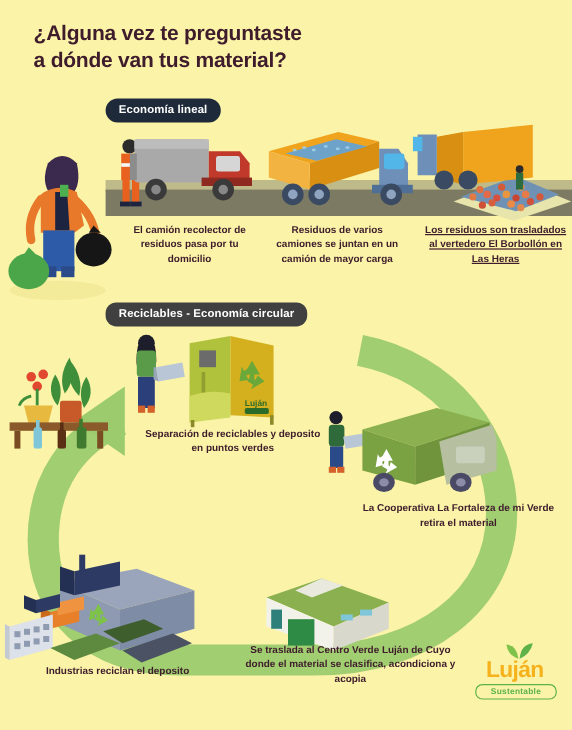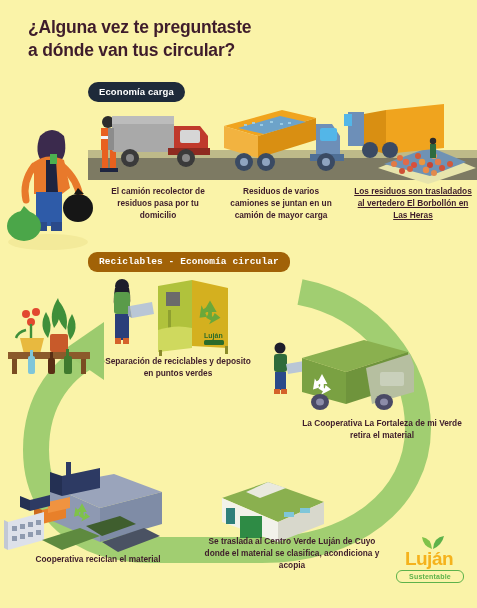--- a/index.html
+++ b/index.html
@@ -26,41 +26,41 @@
   .badge{
     position:absolute;
     border-radius:11px;
     color:#ffffff;
     font-size:9.5px;font-weight:bold;
     padding:4px 11px 5px 11px;
     white-space:nowrap;
     letter-spacing:0.1px;
   }
   #badge-lineal{left:88px;top:82px;background:#1e2a3a;}
-  #badge-circular{left:88px;top:252px;background:#a16207;border-radius:9px;font-size:9.5px;font-family:Liberation Mono, monospace;}
+  #badge-circular{left:88px;top:252px;background:#404040;border-radius:9px;font-size:9.5px;}
   
   .road{
     position:absolute;left:88px;top:158px;width:389px;height:22px;
     background:#7d7a63;
   }
   .road-shadow{
     position:absolute;left:88px;top:150px;width:389px;height:10px;
     background:#8d8a6f;opacity:.55;
   }
   
   .cap{
     position:absolute;text-align:center;
     font-size:8.3px;font-weight:bold;line-height:1.42;
     color:#3e1c2b;
   }
   #cap-1{left:104px;top:186px;width:108px;}
   #cap-2{left:226px;top:186px;width:110px;}
   #cap-3{left:352px;top:186px;width:122px;text-decoration:underline;}
   #cap-prod{left:0px;top:370px;width:124px;}
-  #cap-sep{left:104px;top:356px;width:148px;}
+  #cap-sep{left:120px;top:356px;width:148px;}
   #cap-coop{left:292px;top:418px;width:180px;}
   #cap-centro{left:198px;top:536px;width:188px;}
   #cap-ind{left:14px;top:554px;width:168px;}
   
   #circle-path{position:absolute;left:0;top:250px;width:477px;height:358px;}
   .illus{position:absolute;}
   
   #logo{position:absolute;left:390px;top:534px;width:78px;height:52px;}
   .logo-text{
     position:absolute;left:0;top:14px;width:78px;text-align:center;
@@ -73,34 +73,34 @@
     padding:1.5px 0 2px 0;letter-spacing:0.2px;
   }
 </style>
 </head>
 <body>
 
 <div id="poster">
 
   <div class="title">
     <span>¿Alguna vez te preguntaste</span>
-    <span class="l2">a dónde van tus circular?</span>
+    <span class="l2">a dónde van tus material?</span>
   </div>
 
   <svg id="circle-path" viewBox="0 0 477 358">
     <path d="M 300 42
              C 372 56, 418 116, 418 178
              C 418 250, 352 300, 262 300
              L 150 300
              C 78 300, 36 258, 36 200
              C 36 150, 62 116, 100 100" fill="none" stroke="#9ccb6e" stroke-width="26" stroke-linecap="butt" opacity="0.95"></path>
     <polygon points="104,72 104,130 62,101" fill="#9ccb6e"></polygon>
   </svg>
 
-  <div class="badge" id="badge-lineal">Economía carga</div>
+  <div class="badge" id="badge-lineal">Economía lineal</div>
 
   <div class="road-shadow"></div>
   <div class="road"></div>
 
   <svg class="illus" style="left:4px;top:100px;" width="120" height="150" viewBox="0 0 120 150">
     <ellipse cx="44" cy="142" rx="40" ry="8" fill="#f3ea9a"></ellipse>
 
     <path d="M36 36 q12 -12 24 0 q4 18 -4 26 l-18 0 q-8 -10 -2 -26z" fill="#3b2a4d"></path>
     <path d="M30 62 q14 -10 30 -2 l6 28 -8 6 -28 0z" fill="#e8792b"></path>
     <path d="M42 60 l10 0 l2 32 -12 0z" fill="#1d2440"></path>
@@ -331,21 +331,21 @@
         <rect x="16" y="72" width="5" height="5"></rect>
       <rect x="24" y="70" width="5" height="5"></rect>
         <rect x="32" y="68" width="5" height="5"></rect>
     </g>
 
     <polygon points="38,78 76,66 96,74 58,88" fill="#5e8a3f"></polygon>
     <polygon points="82,64 116,54 132,62 98,74" fill="#3f5e2e"></polygon>
 
     <polygon points="98,80 140,66 156,74 114,90" fill="#4a5263"></polygon>
   </svg>
-  <div class="cap" id="cap-ind">Cooperativa reciclan el material</div>
+  <div class="cap" id="cap-ind">Industrias reciclan el deposito</div>
 
   <div id="logo">
     <svg style="position:absolute;left:28px;top:-2px;" width="30" height="18" viewBox="0 0 30 18">
       <path d="M14 17 q-9 -3 -10 -12 q9 1 10 12z" fill="#7fc24a"></path>
       <path d="M15 17 q9 -4 11 -13 q-10 1 -11 13z" fill="#5db24a"></path>
     </svg>
     <div class="logo-text">Luján</div>
     <div class="logo-sub">Sustentable</div>
   </div>
 

